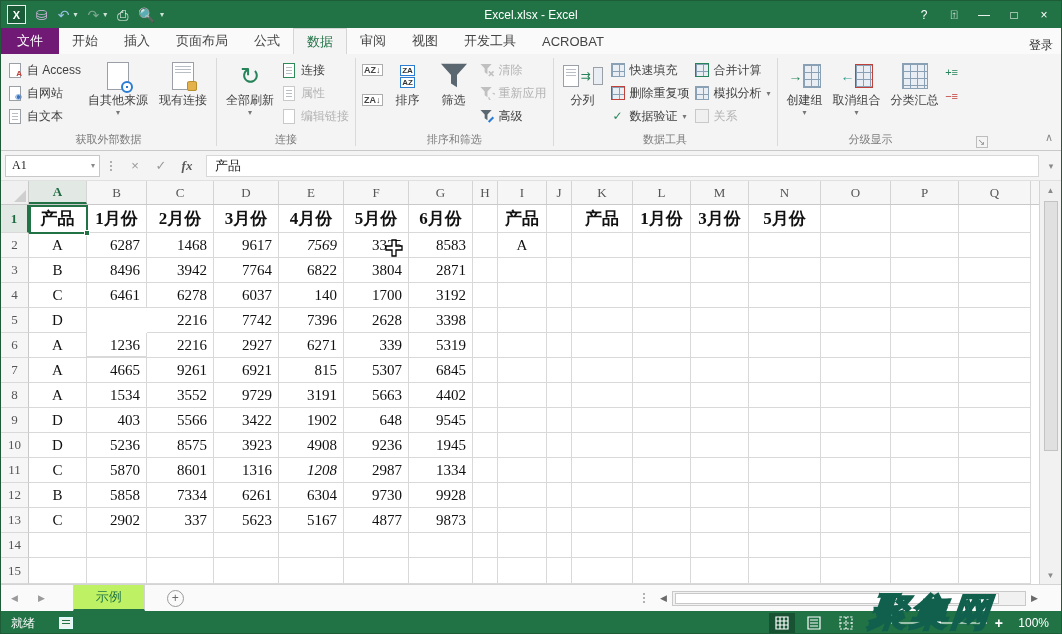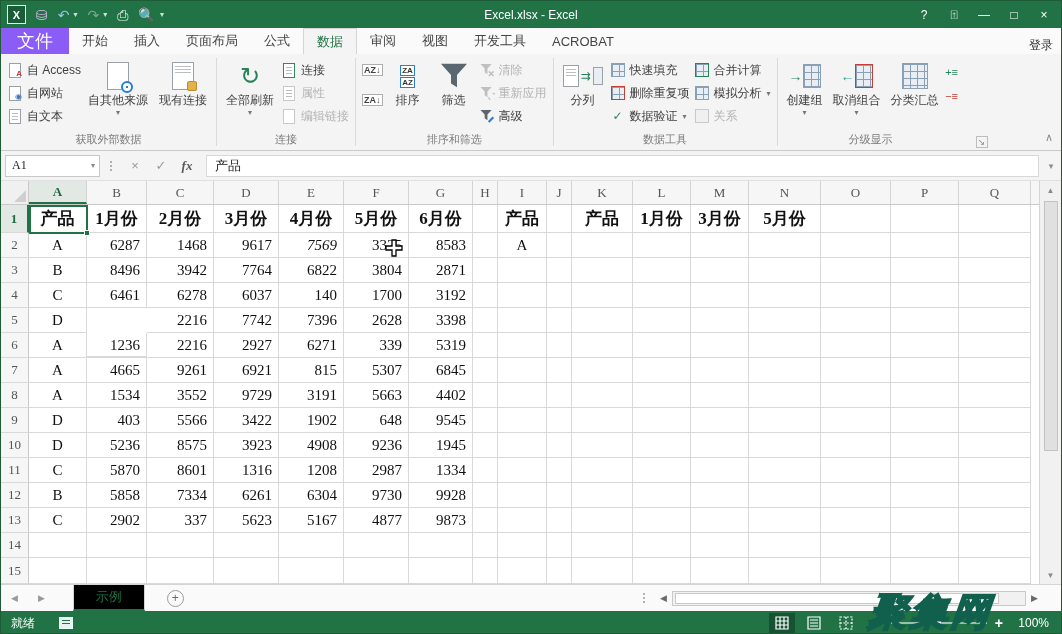--- a/index.html
+++ b/index.html
@@ -21,21 +21,21 @@
   .qicon.dim  { color:#7fa893; }
   .qdd { font-size:8px; color:#cfe3d8; margin-left:-6px; }
   .ttl { position:absolute; left:0; right:0; text-align:center; font-size:12px; color:#fff; pointer-events:none; }
   .winbtns { margin-left:auto; display:flex; align-items:center; gap:4px; padding-right:4px; z-index:2; }
   .wbtn { width:26px; height:20px; display:flex; align-items:center; justify-content:center;
           font-size:12px; color:#fff; }
 
   
   .tabrow { position:absolute; top:27px; left:0; right:0; height:26px; background:#fafafa;
             display:flex; align-items:flex-end; }
-  .filetab { background:#8b5cf6; color:#fff; font-size:18px; padding:4px 16px; height:26px;
+  .filetab { background:#701a75; color:#fff; font-size:13px; padding:4px 16px; height:26px;
              display:flex; align-items:center; }
   .rtab { font-size:13px; color:#444; padding:4px 13px; height:26px; display:flex; align-items:center; }
   .rtab.active { background:#f4f4f4; color:#217346; border:1px solid #d5d5d5; border-bottom:none; }
   .signin { margin-left:auto; font-size:12px; color:#333; padding-right:8px; }
 
   
   .ribbon { position:absolute; top:53px; left:0; right:0; height:97px; background:#f4f4f4;
             border-bottom:1px solid #c9c9c9; display:flex; }
   .rgroup { position:relative; display:flex; flex-direction:column; padding:2px 4px 0 4px; }
   .rgroup .content { display:flex; flex:1; align-items:flex-start; }
@@ -122,21 +122,21 @@
              border-left:1px solid #d4d4d4; display:flex; flex-direction:column; align-items:center; }
   .varrow { height:18px; display:flex; align-items:center; justify-content:center; font-size:8px;
             color:#8a8a8a; width:100%; }
   .vthumb { width:14px; height:250px; background:#e0e0e0; border:1px solid #c3c3c3; margin:2px 0; }
   .vspace { flex:1; }
 
   
   .sheetbar { position:absolute; top:583px; left:0; right:0; height:27px; background:#fafafa;
               border-top:1px solid #d4d4d4; display:flex; align-items:center; }
   .snav { color:#9a9a9a; font-size:9px; padding:0 10px; }
-  .stab { height:100%; background:#000000; border-right:1px solid #d4d4d4; border-left:1px solid #d4d4d4;
+  .stab { height:100%; background:#bef264; border-right:1px solid #d4d4d4; border-left:1px solid #d4d4d4;
           border-bottom:2px solid #217346; color:#217346; font-size:13px; display:flex; align-items:center;
           padding:0 22px; margin-left:18px; }
   .addsheet { width:17px; height:17px; border:1px solid #9a9a9a; border-radius:50%; color:#6a6a6a;
               font-size:12px; display:flex; align-items:center; justify-content:center; margin-left:22px; }
   .hsplit { margin-left:auto; display:flex; flex-direction:column; gap:2px; padding:0 10px; }
   .hsplit i { width:2px; height:2px; background:#9a9a9a; border-radius:50%; }
   .hscroll { display:flex; align-items:center; width:388px; margin-right:18px; }
   .harrow { font-size:9px; color:#6a6a6a; padding:0 5px; }
   .htrack { flex:1; height:15px; border:1px solid #c9c9c9; background:#f1f1f1; position:relative; }
   .hthumb { position:absolute; left:2px; top:1px; bottom:1px; width:92%; background:#fff; border:1px solid #c9c9c9; }
@@ -693,21 +693,21 @@
           <div class="cell" style="width: 70px;"></div>
           <div class="cell" style="width: 68px;"></div>
           <div class="cell" style="width: 72px;"></div>
         </div>
         <div class="grow" style="height: 25px;">
           <div class="rnum">11</div>
           <div class="cell" style="width: 58px;">C</div>
           <div class="cell num" style="width: 60px;">5870</div>
           <div class="cell num" style="width: 67px;">8601</div>
           <div class="cell num" style="width: 65px;">1316</div>
-          <div class="cell num" style="width: 65px;">1208</div>
+          <div class="cell num" style="width: 65px; font-style: italic;">1208</div>
           <div class="cell num" style="width: 65px;">2987</div>
           <div class="cell num" style="width: 64px;">1334</div>
           <div class="cell" style="width: 25px;"></div>
           <div class="cell" style="width: 49px;"></div>
           <div class="cell" style="width: 25px;"></div>
           <div class="cell" style="width: 61px;"></div>
           <div class="cell" style="width: 58px;"></div>
           <div class="cell" style="width: 58px;"></div>
           <div class="cell" style="width: 72px;"></div>
           <div class="cell" style="width: 70px;"></div>

